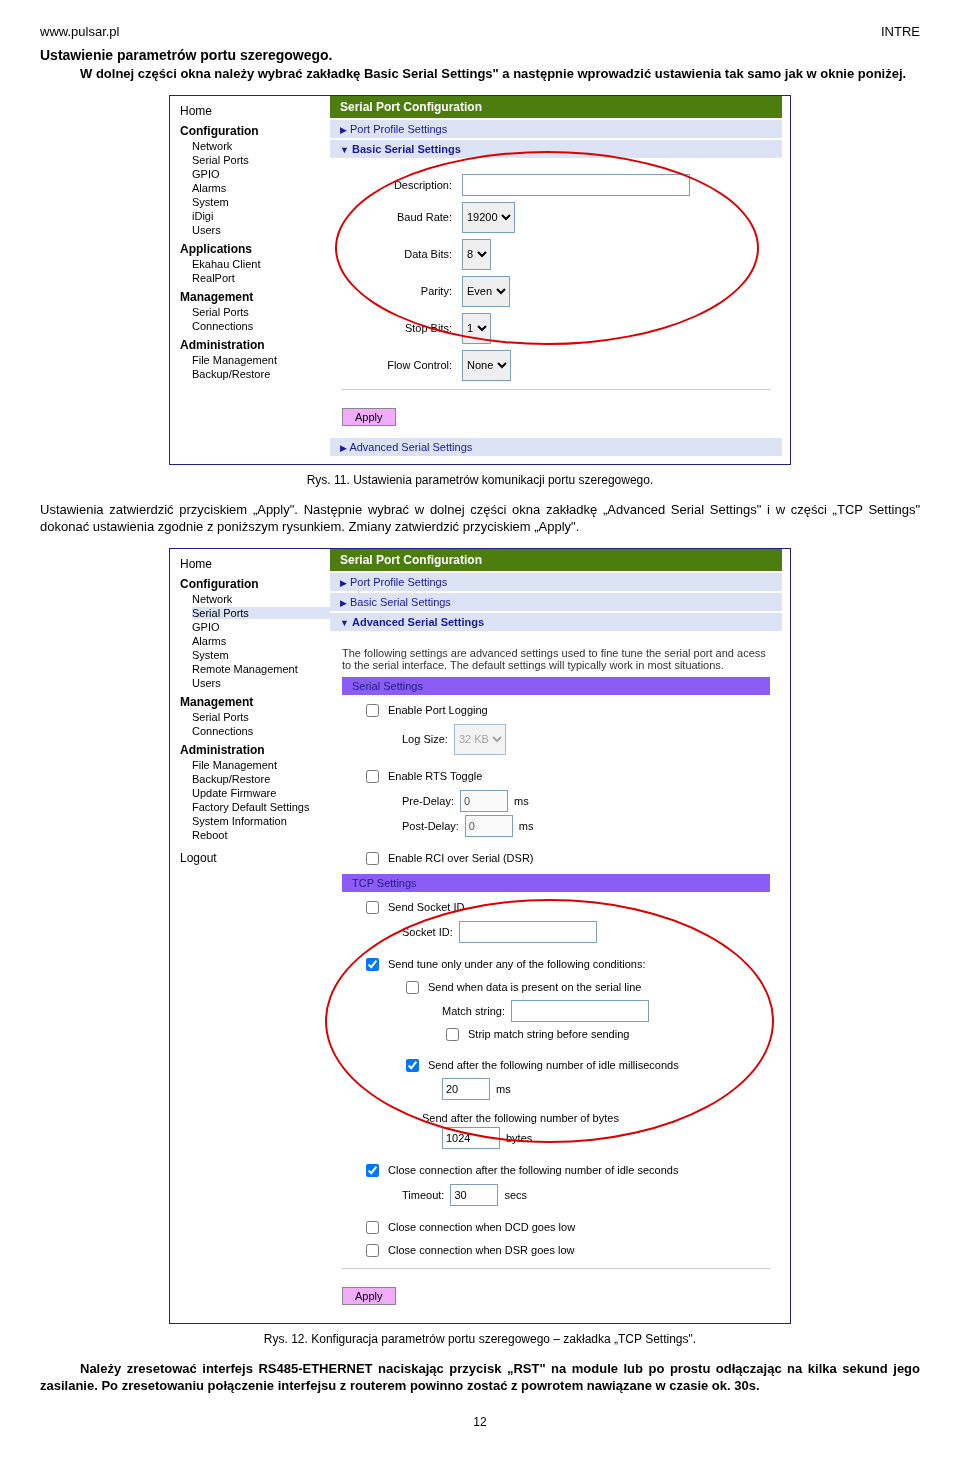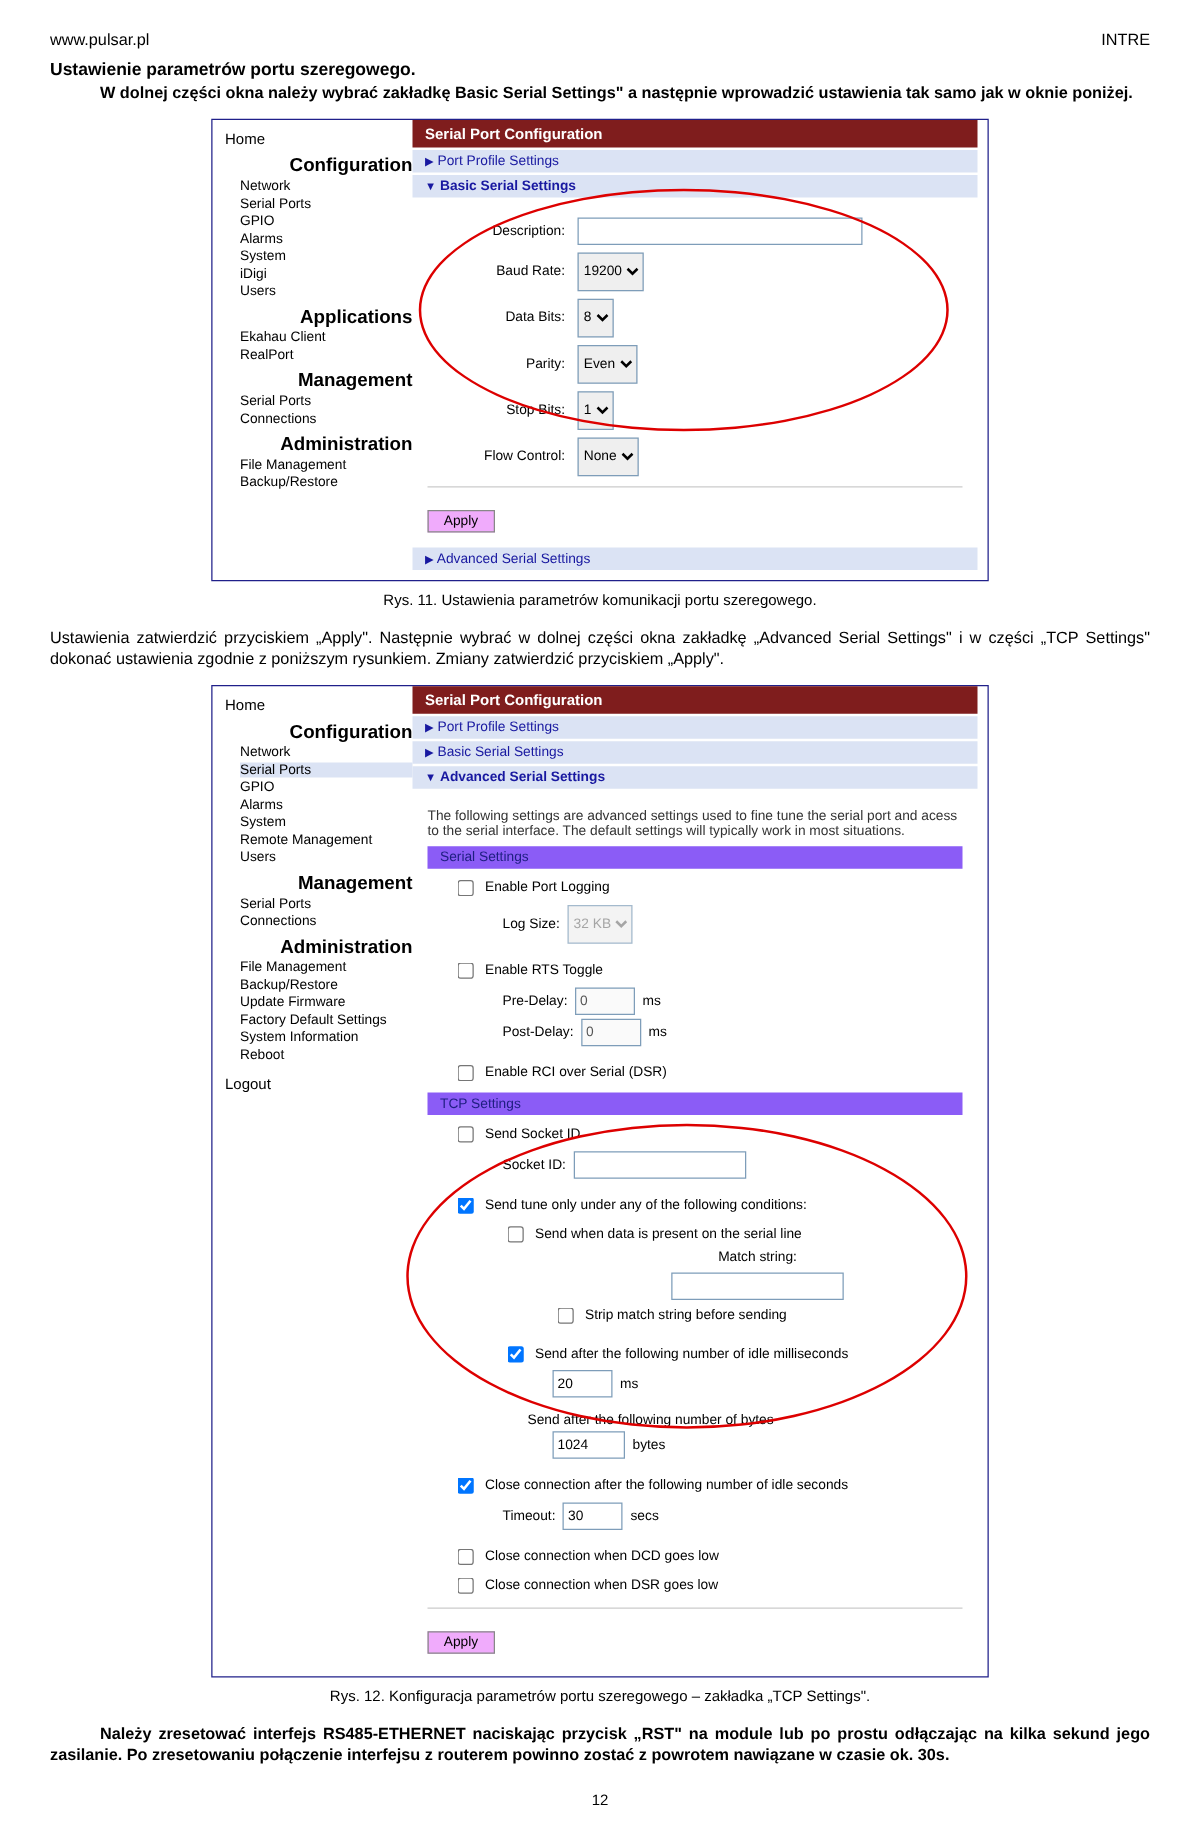--- a/index.html
+++ b/index.html
@@ -46,27 +46,27 @@
     font-family: Tahoma, Verdana, sans-serif;
     font-size: 11px;
     color: #000;
   }
   .shot-body { display: flex; }
   .sidebar {
     width: 150px;
     padding: 8px 0 8px 10px;
     font-size: 11px;
   }
-  .sidebar .group { font-weight: bold; margin: 6px 0 2px 0; font-size: 15px; text-align: right; }
+  .sidebar .group { font-weight: bold; margin: 6px 0 2px 0; font-size: 12px; }
   .sidebar .item { margin: 2px 0 2px 12px; color: #000; }
   .sidebar .home { margin-bottom: 4px; font-size: 12px; }
   .sidebar .selected { background:#dbe3f4; }
   .main { flex: 1; padding: 0 8px 8px 0; }
   .panel-title {
-    background: #7f1d1d;
+    background: #4d7c0f;
     color: #fff;
     font-weight: bold;
     padding: 4px 10px;
     font-size: 12px;
   }
   .section-bar {
     background: #dbe3f4;
     color: #1818a0;
     padding: 3px 10px;
     font-size: 11px;
@@ -247,21 +247,21 @@
           </div>
 
         <div class="checkrow" style="margin-top:12px;">
             <input type="checkbox" checked="" style="">
             <span>Send tune only under any of the following conditions:</span>
           </div>
         <div class="subrow">
             <input type="checkbox" style="">
             <span>Send when data is present on the serial line</span>
           </div>
-        <div class="subrow" style="margin-left:100px;flex-direction:column;">
+        <div class="subrow" style="margin-left:100px;">
             <span>Match string:</span> 
             <input class="f" type="text" style="width: 130px;">
           </div>
         <div class="subrow" style="margin-left:100px;">
             <input type="checkbox" style="">
             <span>Strip match string before sending</span>
           </div>
 
         <div class="subrow" style="margin-top:12px;">
             <input type="checkbox" checked="" style="">

